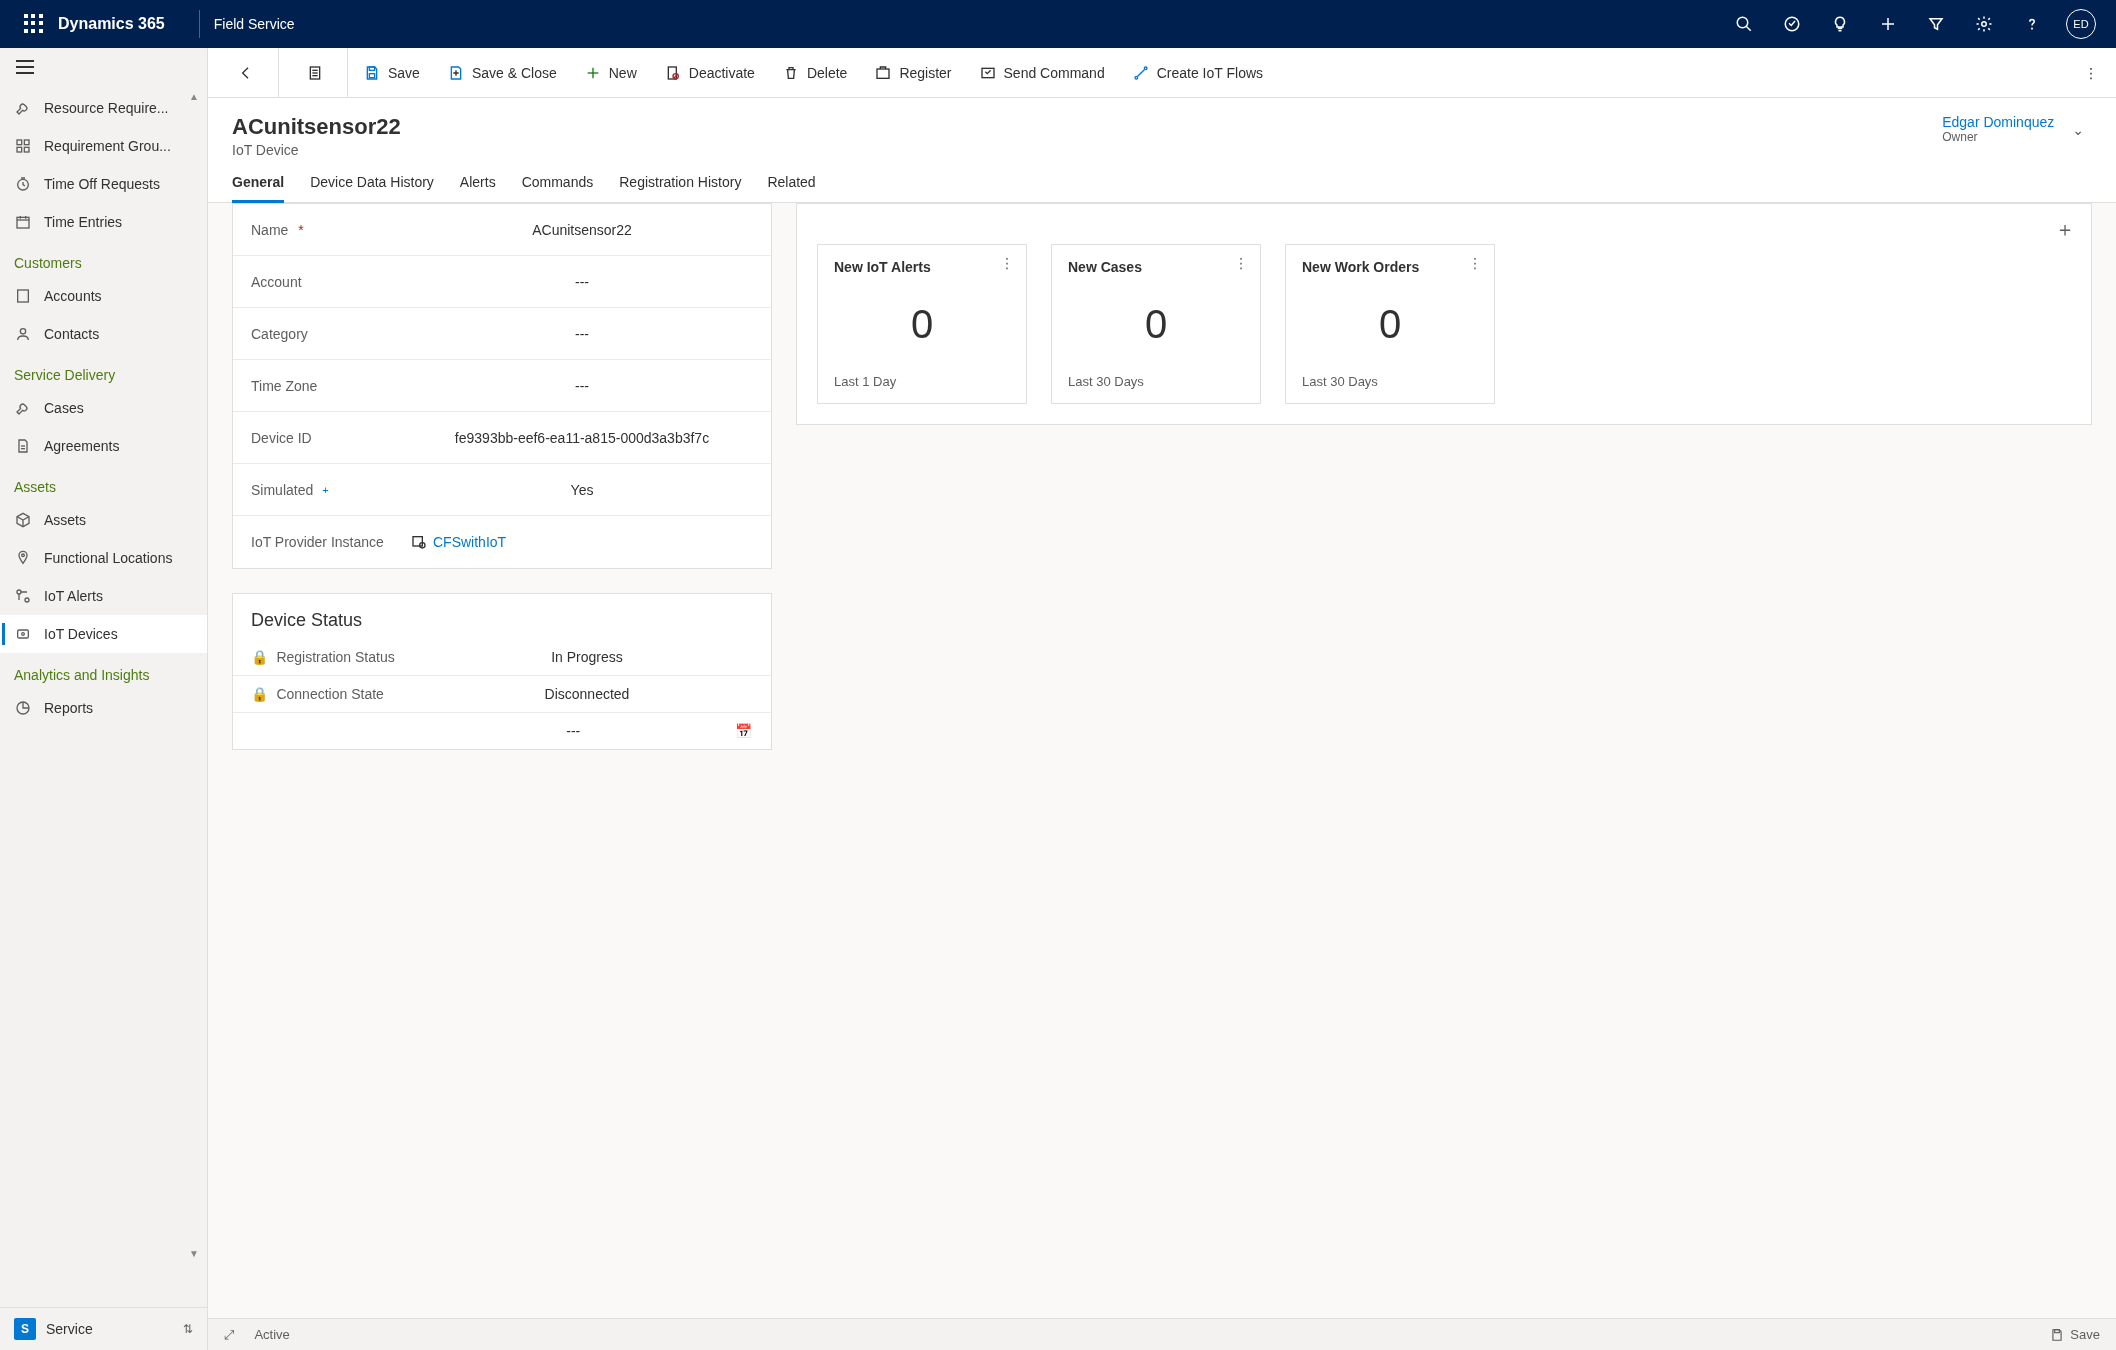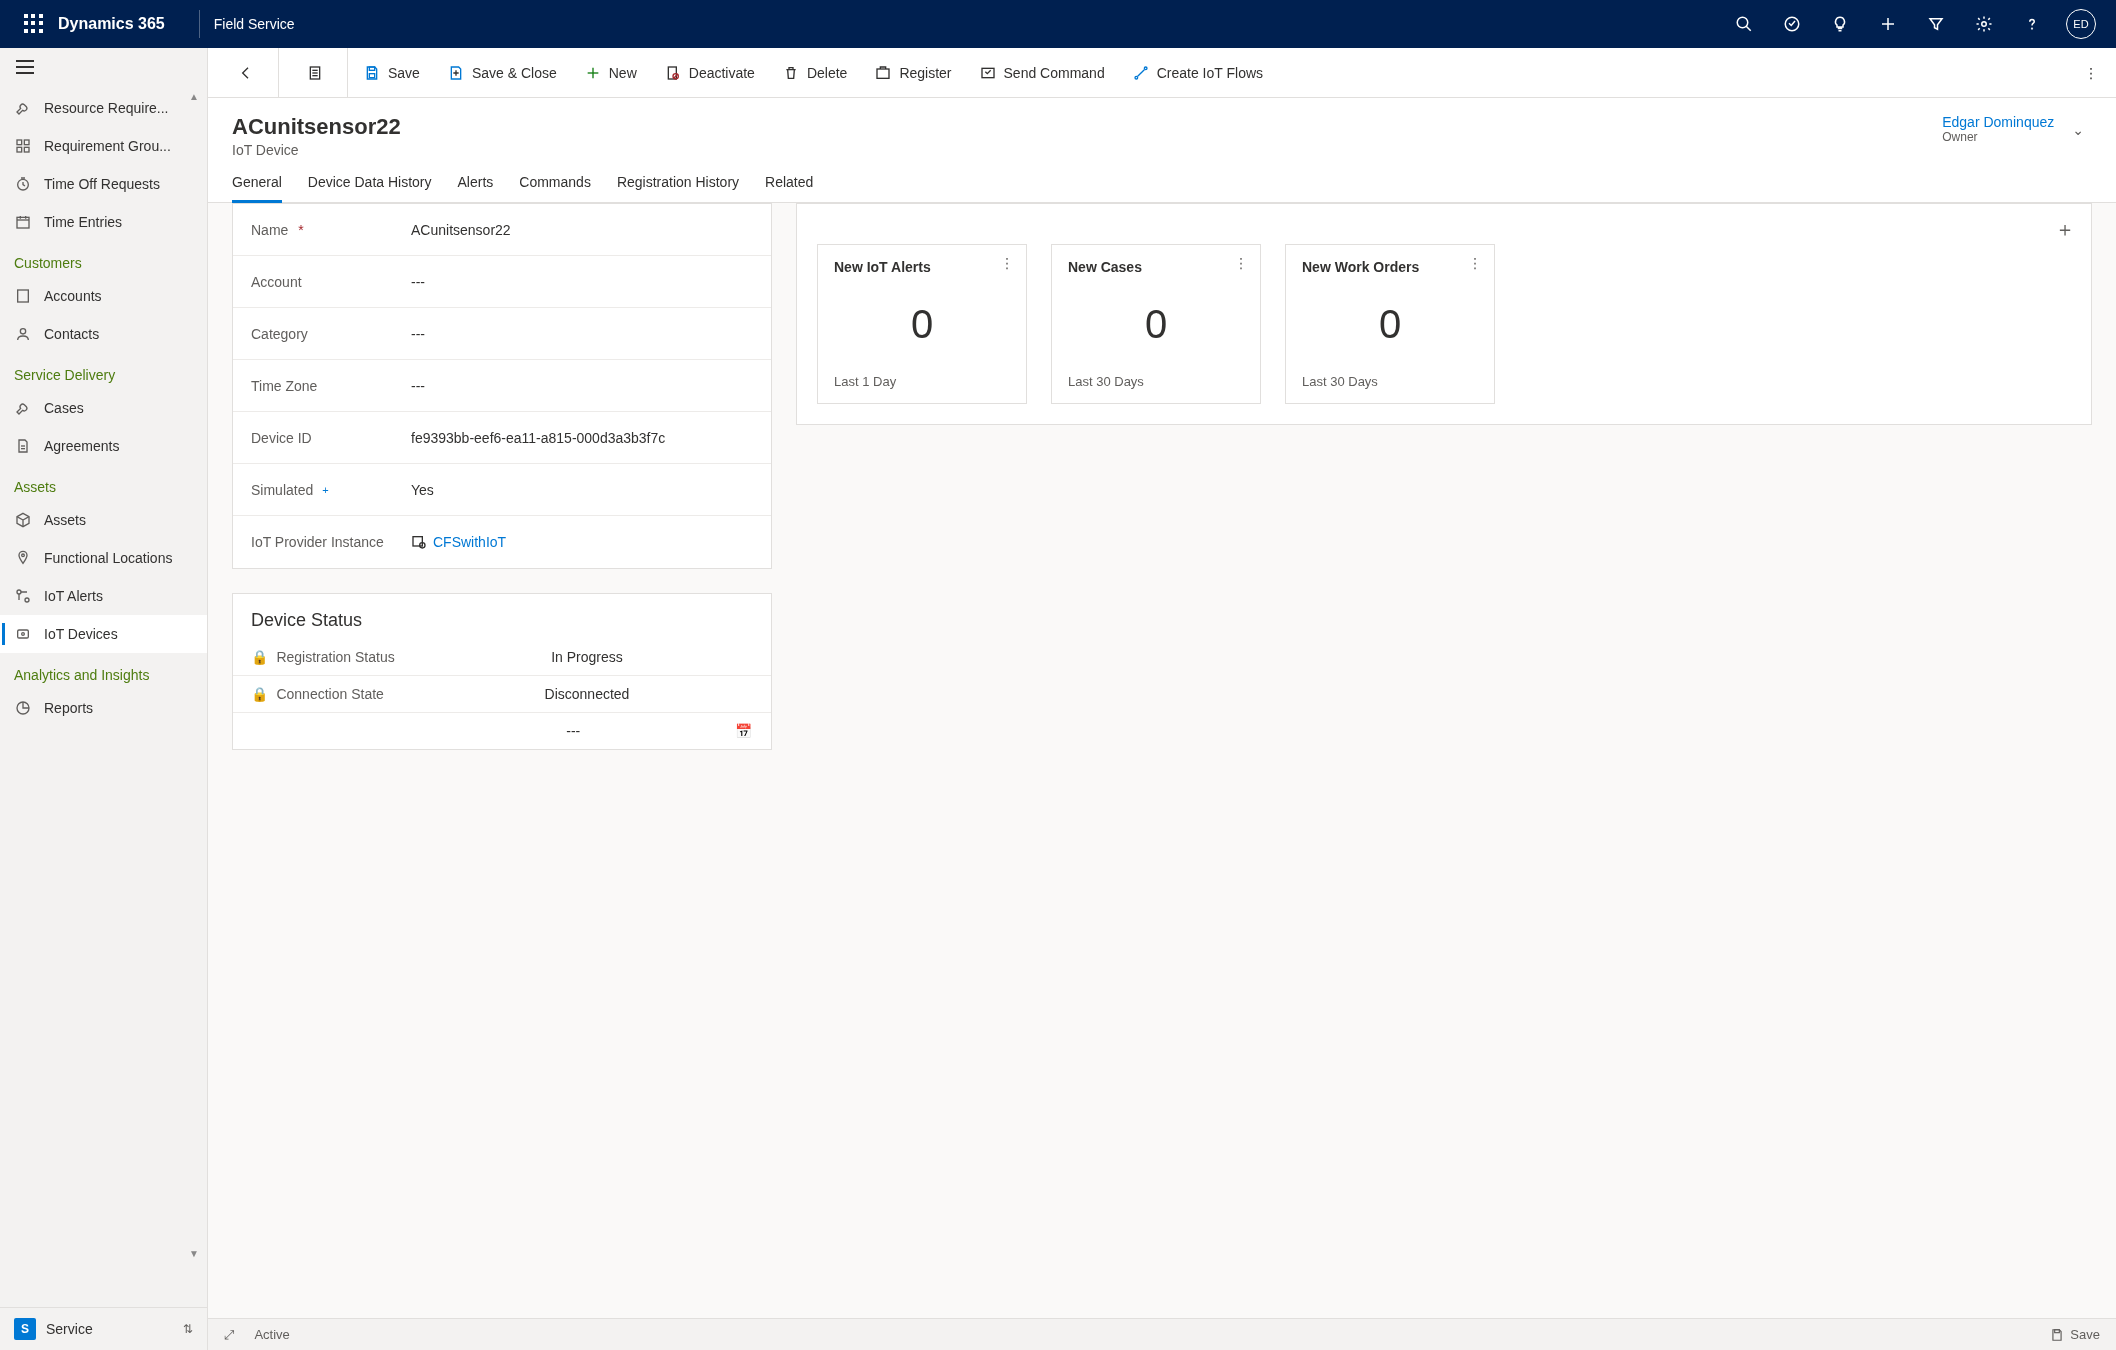--- a/index.html
+++ b/index.html
@@ -51,29 +51,29 @@
 .rec-title { font-size:22px; font-weight:600; }
 .rec-sub { color:#605e5c; margin-top:2px; }
 .rec-owner { margin-left:auto; text-align:left; padding-right:10px; }
 .rec-owner .owner-name { color:#0078d4; font-weight:400; }
 .rec-owner .owner-label { color:#605e5c; font-size:12px; }
 .rec-chev { padding:8px; cursor:pointer; color:#605e5c; }
 
 
 .tabs { display:flex; gap:26px; padding: 16px 24px 0; border-bottom:1px solid #e1dfdd; }
 .tab { padding-bottom:12px; cursor:pointer; color:#323130; position:relative; }
-.tab.active { font-weight:400; }
+.tab.active { font-weight:700; }
 .tab.active::after { content:''; position:absolute; left:0; right:0; bottom:-1px; height:3px; background:#0078d4; }
 
 
 .content { flex:1; overflow:auto; background:#faf9f8; padding:0 24px 20px; }
 .two-col { display:flex; gap:24px; align-items:flex-start; }
 .card { background:#fff; border:1px solid #e1dfdd; }
 .left-card { flex:0 0 540px; }
-.form-row { display:flex; align-items:center; border-bottom:1px solid #edebe9; padding:14px 18px; min-height:52px; }
+.form-row { display:flex; align-items:center; border-bottom:1px solid #edebe9; padding:14px 18px; min-height:52px;text-align:center; }
 .form-row:last-child { border-bottom:none; }
 .form-label { flex:0 0 160px; color:#605e5c; display:flex; align-items:center; gap:6px; }
 .req { color:#a4262c; margin-left:4px; }
 .rec-flag { color:#0078d4; font-size:11px; vertical-align:super; }
 .form-value { flex:1; color:#323130; }
 .lookup { display:flex; align-items:center; gap:6px; color:#0078d4; font-weight:400; }
 .lookup svg { stroke:#323130; }
 .section-title { padding:16px 18px 8px; font-size:18px; }
 .status-row { display:flex; align-items:center; padding:10px 18px; gap:10px; border-bottom:1px solid #edebe9; }
 .status-row:last-child { border-bottom:none; }

